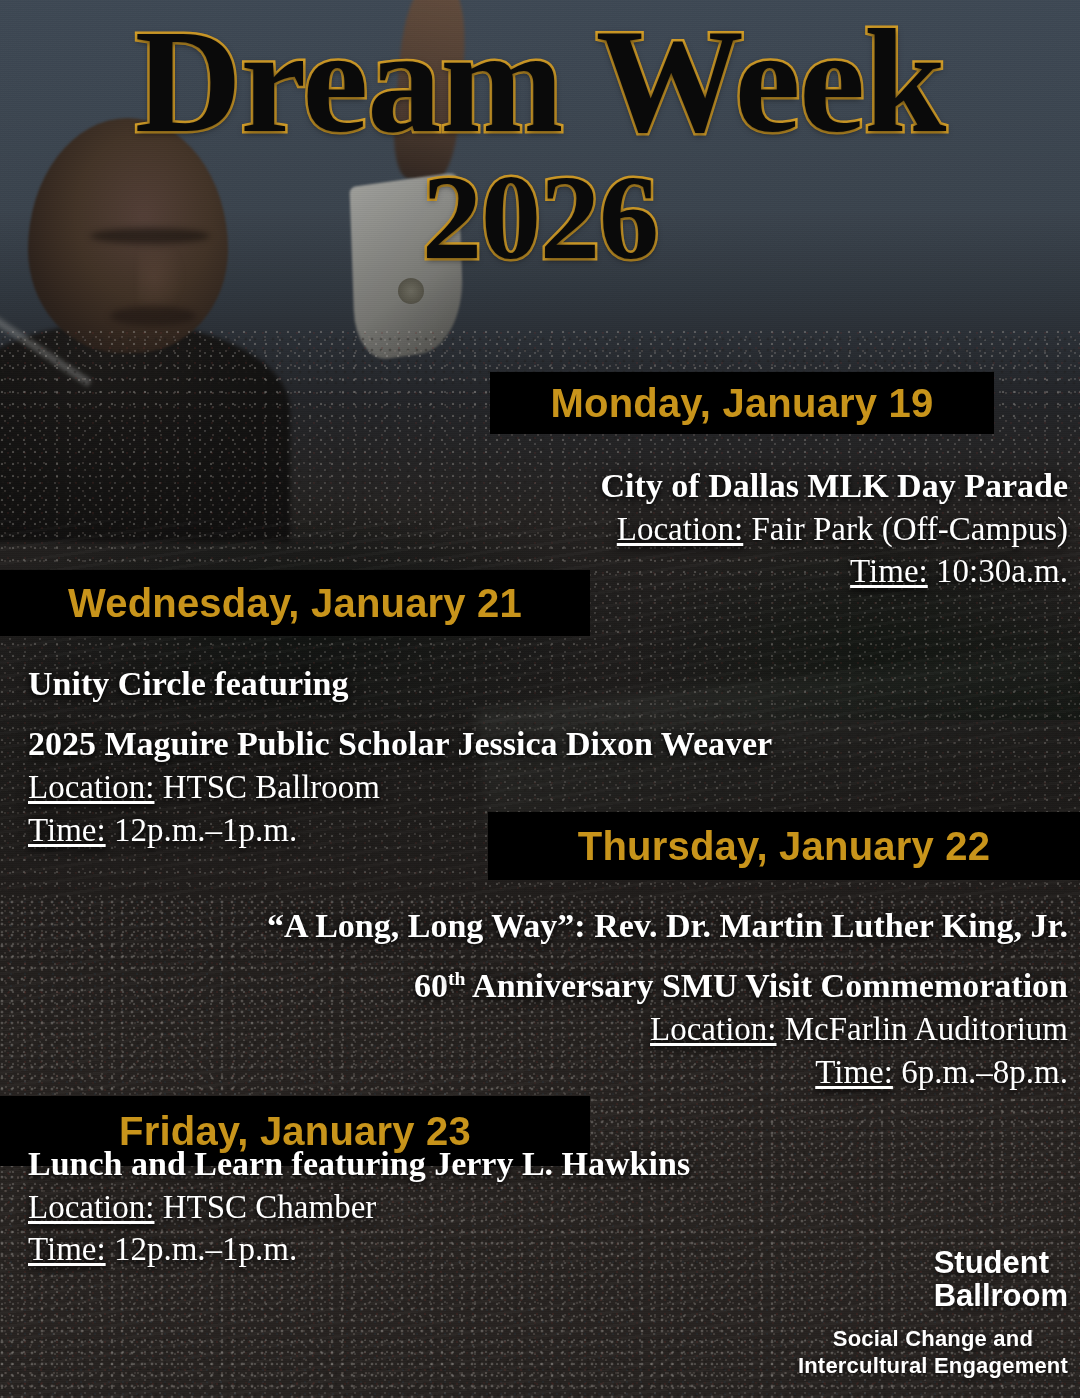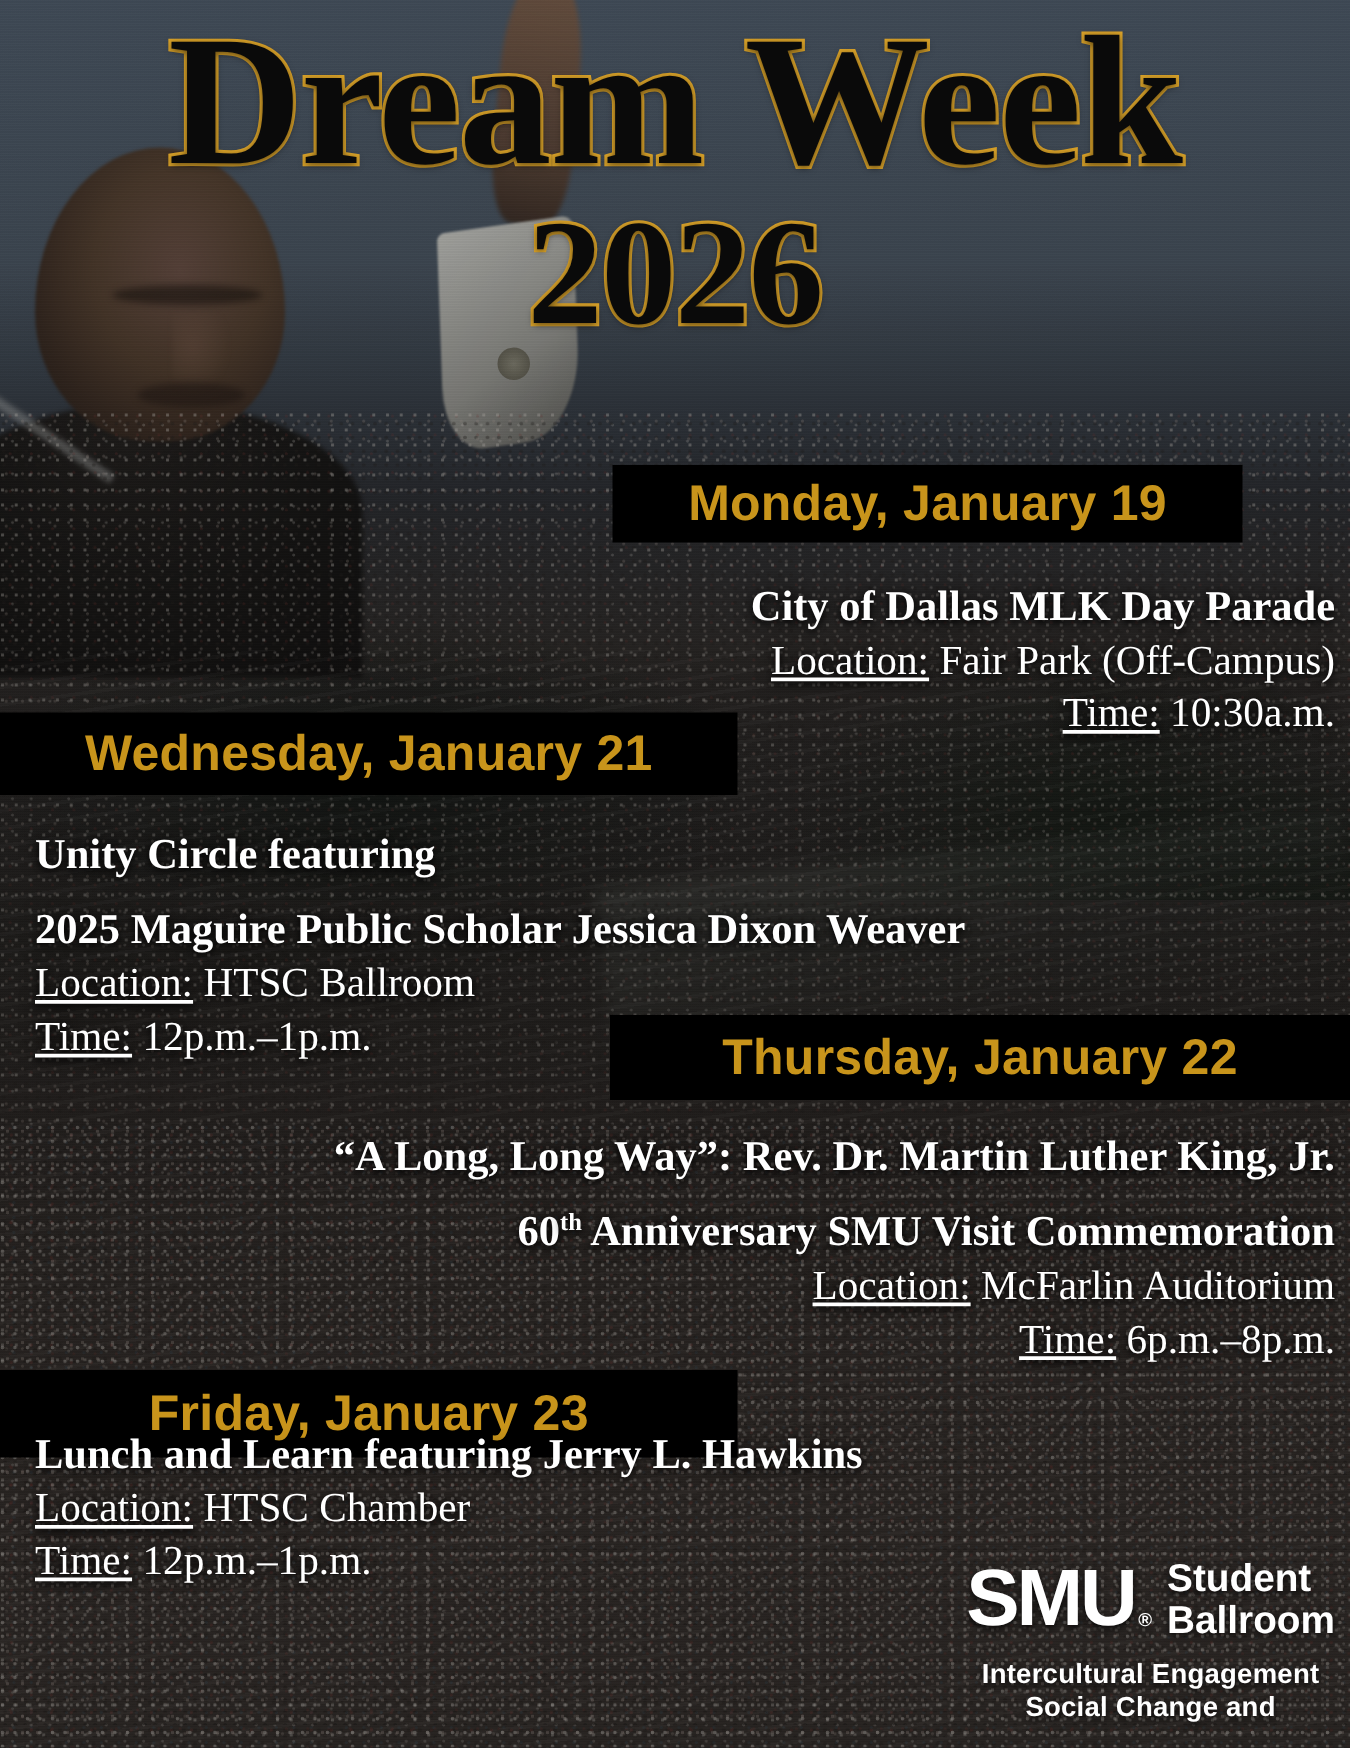--- a/index.html
+++ b/index.html
@@ -359,25 +359,24 @@
       <span>HTSC Chamber</span>
     </div>
     <div class="event-detail">
       <span class="ul">Time:</span>
       <span>12p.m.–1p.m.</span>
     </div>
   </div>
 
   <div class="logo">
     <div class="logo-top">
-      <div class="logo-smu"><span>SMU</span><span class="logo-reg">®</span></div>
       <div class="logo-sa">
         <div>Student</div>
         <div>Ballroom</div>
       </div>
     </div>
     <div class="logo-unit">
+      <div>Social Change and</div>
       <div>Intercultural Engagement</div>
-      <div>Social Change and</div>
     </div>
   </div>
 
 </div>
 
 </body></html>

